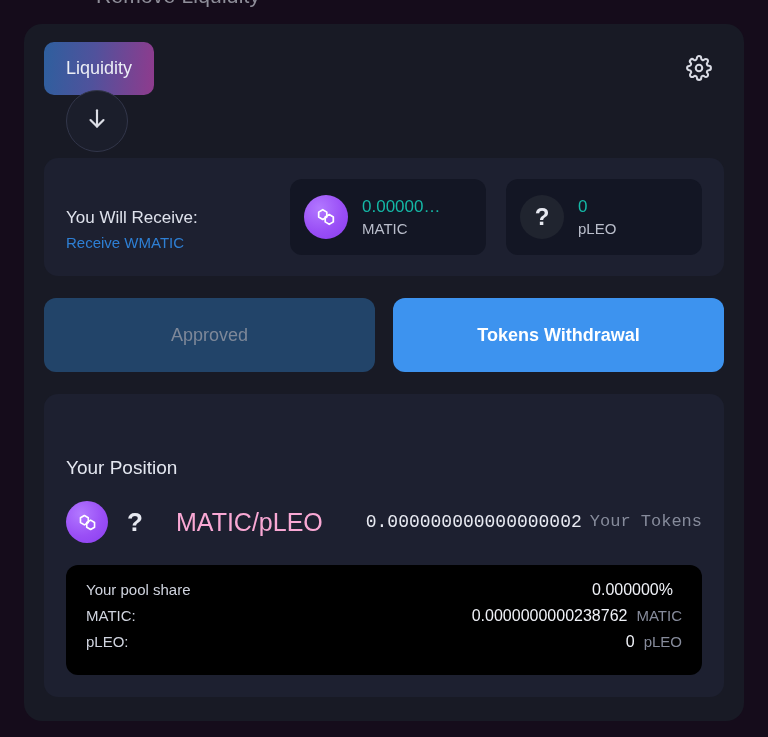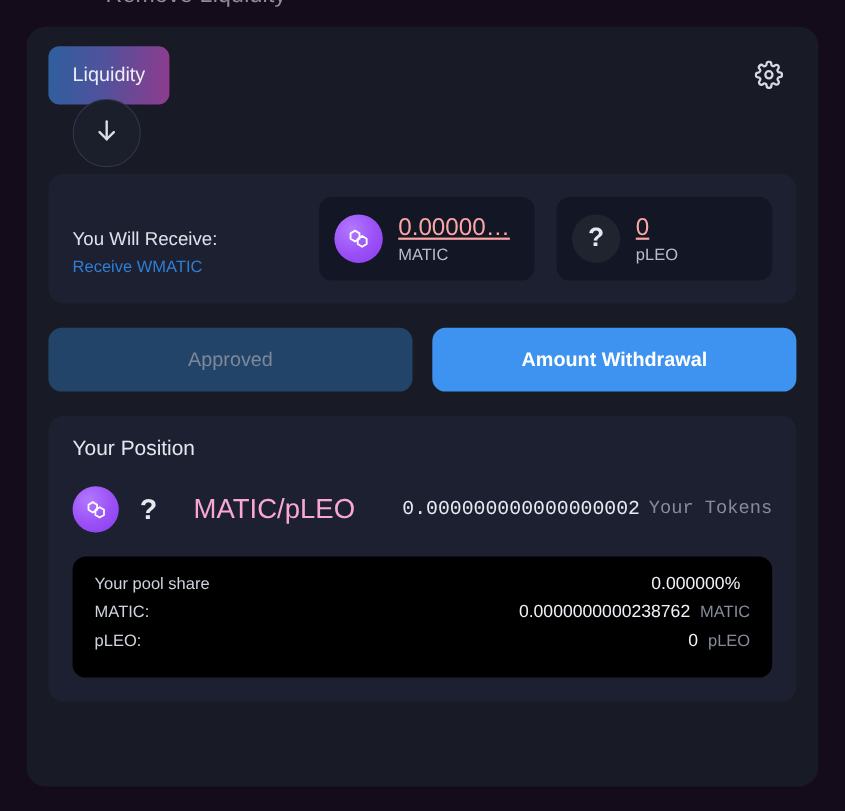--- a/index.html
+++ b/index.html
@@ -156,32 +156,32 @@
   .token-icon.matic {
     background: radial-gradient(circle at 35% 30%, #b278ff 0%, #9a4ff6 55%, #8a3df0 100%);
   }
   .token-icon.unknown {
     background: #20242f;
     color: #e6e8f0;
     font-size: 24px;
     font-weight: bold;
   }
   .token-text { display: flex; flex-direction: column; gap: 3px; line-height: 1.15; }
-  .token-amount { font-size: 22px; color: #fca5a5; text-decoration: underline; }
+  .token-amount { font-size: 17px; color: #14b8a6; }
   .token-symbol { font-size: 15px; color: #b9bdca; }
 
   
   .actions {
     display: flex;
     gap: 18px;
     margin-top: 22px;
   }
   .btn {
     flex: 1;
-    height: 58px;
+    height: 74px;
     border-radius: 12px;
     border: none;
     font-family: "Liberation Sans", sans-serif;
     font-size: 18px;
     display: flex; align-items: center; justify-content: center;
     cursor: pointer;
   }
   .btn-approved {
     background: #224469;
     color: #7e8899;
@@ -194,20 +194,21 @@
 
   
   .position-panel {
     margin-top: 22px;
     padding: 20px 22px 22px 22px;
   }
   .position-title {
     font-size: 19px;
     color: #e4e7f0;
     margin-bottom: 22px;
+    margin-top: 43px;
   }
   .position-row {
     display: flex;
     align-items: center;
     gap: 0;
     margin-bottom: 22px;
   }
   .pair-icons { display: flex; align-items: center; }
   .pair-icons .token-icon { width: 42px; height: 42px; }
   .pair-icons .token-icon.unknown {
@@ -331,21 +332,21 @@
         </div>
 
       </div>
     </div>
 
     <div class="actions">
       <button class="btn btn-approved">
         <span>Approved</span>
       </button>
       <button class="btn btn-confirm">
-        <span>Amount Withdrawal</span>
+        <span>Tokens Withdrawal</span>
       </button>
     </div>
 
     <div class="panel position-panel">
       <div class="position-title">Your Position</div>
 
       <div class="position-row">
         <div class="pair-icons">
           <div class="token-icon matic">
             <svg width="25" height="25" viewBox="0 0 32 32" fill="none" stroke="#ffffff" stroke-width="2.1" stroke-linejoin="round">

